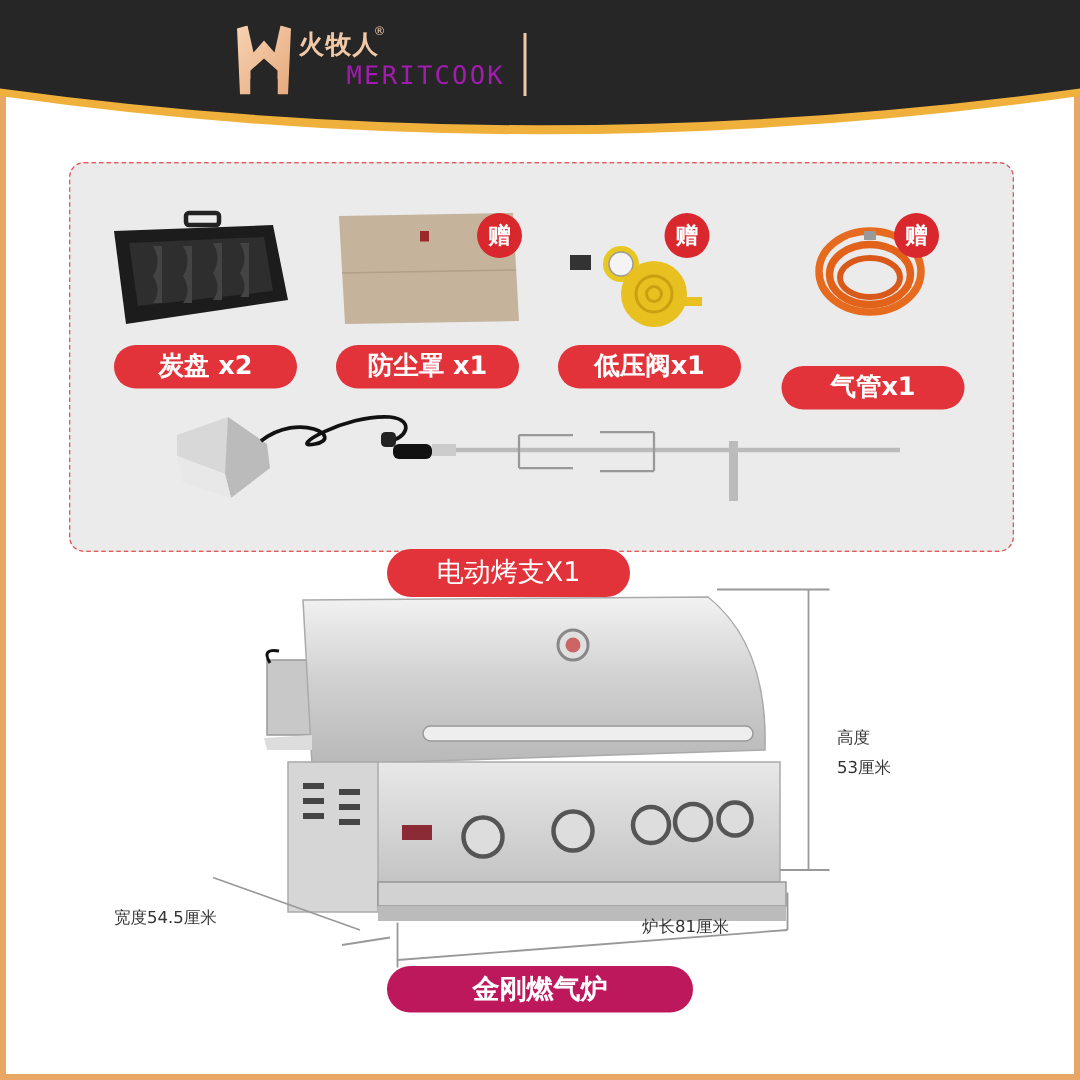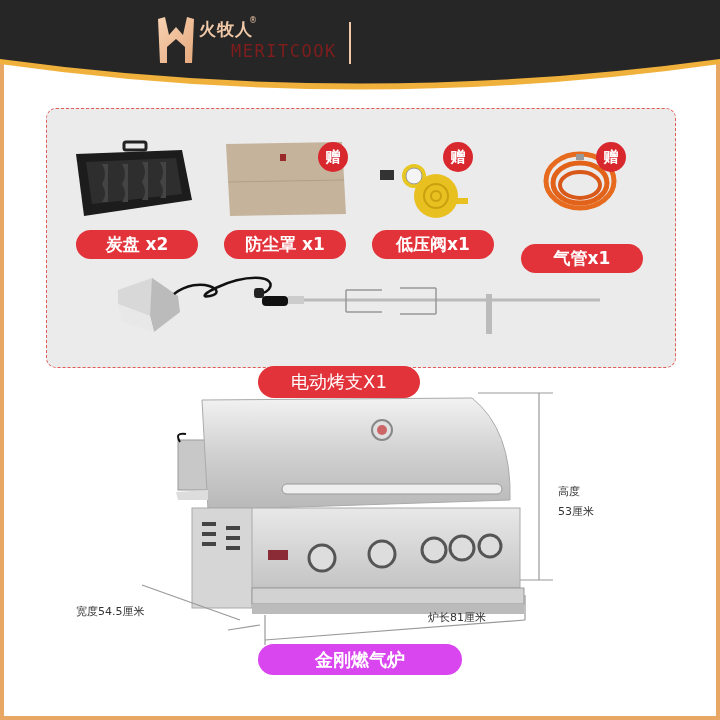--- a/index.html
+++ b/index.html
@@ -8,36 +8,36 @@
 
   .frame { position: absolute; left: 0; top: 0; width: 720px; height: 720px;
            border-left: 4px solid #e9a766; border-right: 4px solid #e9a766; border-bottom: 4px solid #e9a766; }
 
   
   .header { position: absolute; left: 0; top: 0; width: 720px; height: 100px; }
   .header svg.bg { position: absolute; left: 0; top: 0; }
   .logo { position: absolute; left: 158px; top: 17px; width: 36px; height: 46px; }
   .brand-cn { position: absolute; left: 199px; top: 18px; font-size: 17px; font-weight: bold; color: #f2c9a8; letter-spacing: 1px; }
   .brand-reg { position: absolute; left: 249px; top: 16px; font-size: 8px; color: #f2c9a8; }
-  .brand-en { position: absolute; left: 199px; top: 41px; font-size: 17px; color: #7f1d1d; letter-spacing: 1.5px; font-family: "DejaVu Sans Mono", monospace; padding-left: 32px; }
+  .brand-en { position: absolute; left: 199px; top: 41px; font-size: 17px; color: #a21caf; letter-spacing: 1.5px; font-family: "DejaVu Sans Mono", monospace; padding-left: 32px; }
   .divider { position: absolute; left: 349px; top: 22px; width: 2px; height: 42px; background: #f2c9a8; }
   .slogan { position: absolute; left: 362px; top: 30px; font-size: 22px; color: #f2c9a8; letter-spacing: 0px; }
 
   
   .panel { position: absolute; left: 46px; top: 108px; width: 630px; height: 260px;
            background: #ebebeb; border: 1px dashed #e05a5a; border-radius: 10px; }
   .pill { position: absolute; height: 29px; border-radius: 15px; background: #e2333a; color: #fff;
           font-size: 17px; font-weight: bold; text-align: center; line-height: 29px; }
   .gift { position: absolute; width: 30px; height: 30px; border-radius: 50%; background: #d9272e; color: #fff;
           font-size: 15px; font-weight: bold; text-align: center; line-height: 30px; }
 
   .center-pill { position: absolute; left: 258px; top: 354px; width: 162px; height: 32px; border-radius: 16px;
                  background: #e2333a; color: #fff; font-size: 18px; text-align: center; line-height: 32px; margin-top: 12px; }
   .bottom-pill { position: absolute; left: 258px; top: 644px; width: 204px; height: 31px; border-radius: 16px;
-                 background: #d946ef; color: #fff; font-size: 18px; font-weight: bold; text-align: center; line-height: 31px; }
+                 background: #be185d; color: #fff; font-size: 18px; font-weight: bold; text-align: center; line-height: 31px; }
 
   .dim { position: absolute; color: #333; font-size: 11px; line-height: 20px; text-align: right; }
 </style>
 </head>
 <body>
 
 <div class="frame"></div>
 
 <div class="header">
   <svg class="bg" width="720" height="100">

